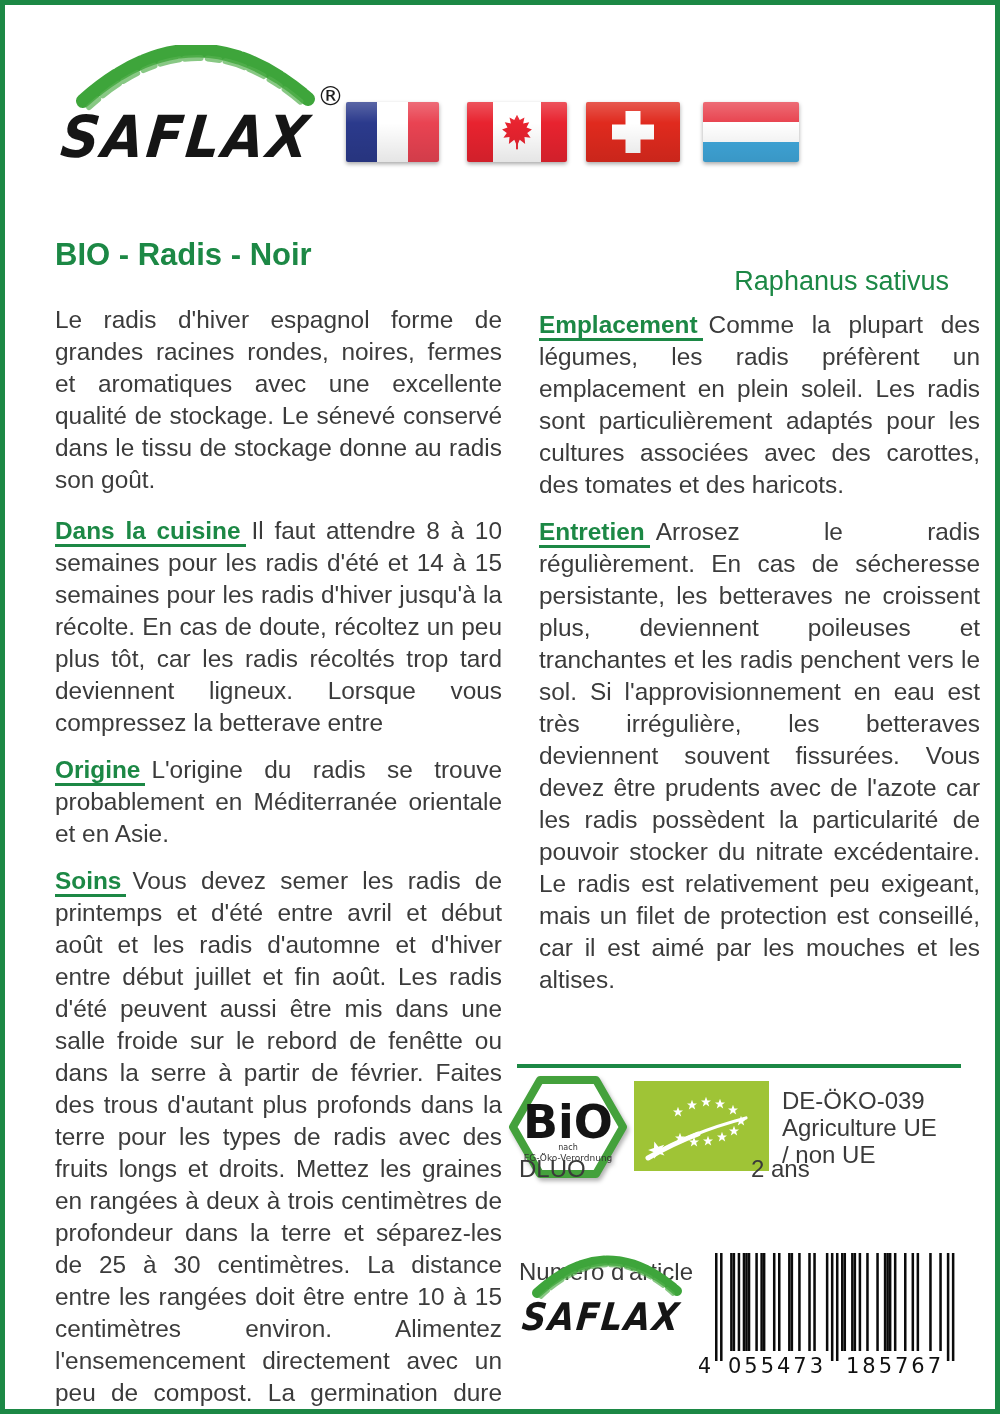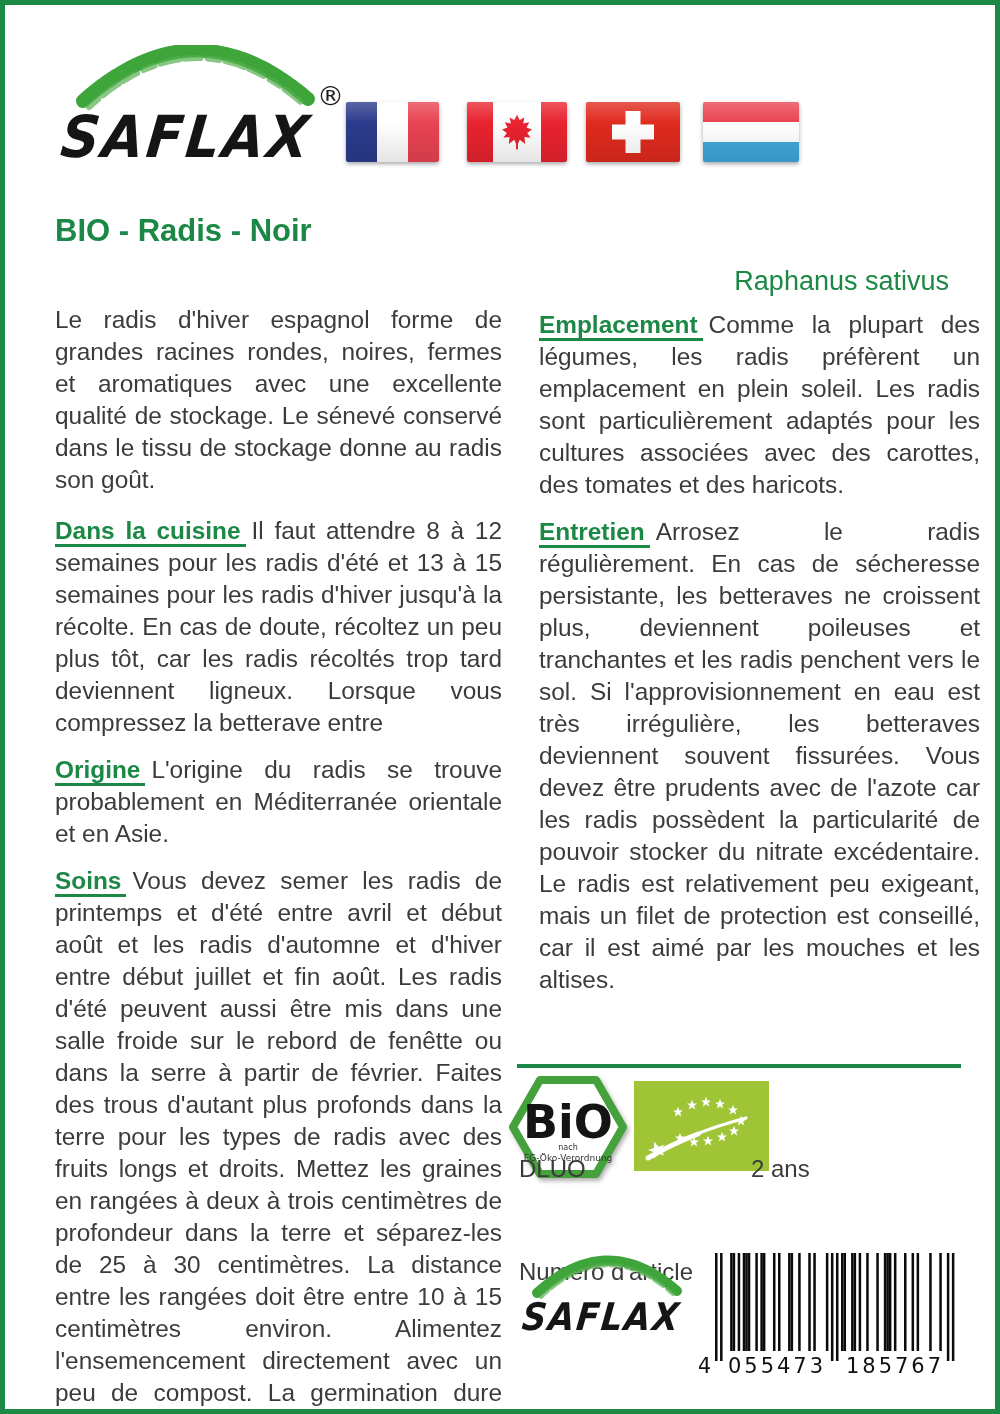--- a/index.html
+++ b/index.html
@@ -42,21 +42,21 @@
   .flag-ca svg{position:absolute;left:50%;top:50%;transform:translate(-50%,-50%);}
   .flag-ch{left:581px;width:94px;background:#e02a1e;position:relative;}
   .flag-ch .cv{position:absolute;left:50%;top:50%;width:15px;height:42px;background:#fff;transform:translate(-50%,-50%);}
   .flag-ch .chh{position:absolute;left:50%;top:50%;width:42px;height:15px;background:#fff;transform:translate(-50%,-50%);}
   .flag-lu{left:698px;width:96px;display:flex;flex-direction:column;}
   .flag-lu .b1{flex:1;background:#e8434f;}
   .flag-lu .b2{flex:1;background:#ffffff;}
   .flag-lu .b3{flex:1;background:#40a8dc;}
 
   .title{
-    position:absolute;left:50px;top:208px;margin:0;
+    position:absolute;left:50px;top:232px;margin:0;
     font-size:31px;font-weight:bold;color:var(--green);
   }
   .botanical{
     position:absolute;top:261px;right:46px;
     font-size:27px;color:var(--green);
   }
 
   .col{position:absolute;font-size:24.4px;line-height:32px;text-align:justify;
        hyphens:auto;-webkit-hyphens:auto;}
   .col-left{left:50px;top:299px;width:447px;}
@@ -122,21 +122,21 @@
     <div class="b1"></div>
       <div class="b2"></div>
       <div class="b3"></div>
   </div>
 
   <h1 class="title">BIO - Radis - Noir</h1>
   <div class="botanical">Raphanus sativus</div>
 
   <div class="col col-left">
     <p class="intro">Le radis d'hiver espagnol forme de grandes racines rondes, noires, fermes et aromatiques avec une excellente qualité de stockage. Le sénevé conservé dans le tissu de stockage donne au radis son goût.</p>
-    <p><span class="sh">Dans la cuisine</span><span>Il faut attendre 8 à 12 semaines pour les radis d'été et 13 à 15 semaines pour les radis d'hiver jusqu'à la récolte. En cas de doute, récoltez un peu plus tôt, car les radis récoltés trop tard deviennent ligneux. Lorsque vous compressez la betterave entre</span></p>
+    <p><span class="sh">Dans la cuisine</span><span>Il faut attendre 8 à 10 semaines pour les radis d'été et 14 à 15 semaines pour les radis d'hiver jusqu'à la récolte. En cas de doute, récoltez un peu plus tôt, car les radis récoltés trop tard deviennent ligneux. Lorsque vous compressez la betterave entre</span></p>
     <p><span class="sh">Origine</span><span>L'origine du radis se trouve probablement en Méditerranée orientale et en Asie.</span></p>
     <p><span class="sh">Soins</span><span>Vous devez semer les radis de printemps et d'été entre avril et début août et les radis d'automne et d'hiver entre début juillet et fin août. Les radis d'été peuvent aussi être mis dans une salle froide sur le rebord de fenêtte ou dans la serre à partir de février. Faites des trous d'autant plus profonds dans la terre pour les types de radis avec des fruits longs et droits. Mettez les graines en rangées à deux à trois centimètres de profondeur dans la terre et séparez-les de 25 à 30 centimètres. La distance entre les rangées doit être entre 10 à 15 centimètres environ. Alimentez l'ensemencement directement avec un peu de compost. La germination dure deux à trois semaines en fonction de la température de la terre.</span></p>
   </div>
 
   <div class="col col-right">
     <p><span class="sh">Emplacement</span><span>Comme la plupart des légumes, les radis préfèrent un emplacement en plein soleil. Les radis sont particulièrement adaptés pour les cultures associées avec des carottes, des tomates et des haricots.</span></p>
     <p><span class="sh">Entretien</span><span>Arrosez le radis régulièrement. En cas de sécheresse persistante, les betteraves ne croissent plus, deviennent poileuses et tranchantes et les radis penchent vers le sol. Si l'approvisionnement en eau est très irrégulière, les betteraves deviennent souvent fissurées. Vous devez être prudents avec de l'azote car les radis possèdent la particularité de pouvoir stocker du nitrate excédentaire. Le radis est relativement peu exigeant, mais un filet de protection est conseillé, car il est aimé par les mouches et les altises.</span></p>
   </div>
 
   <div class="rule2"></div>
@@ -168,20 +168,25 @@
       <use href="#star" x="60" y="61"></use>
       <use href="#star" x="46" y="57"></use>
       <g transform="translate(23,69) rotate(-18) scale(1.7)">
           <use href="#star"></use>
         </g>
       <path d="M14,77 Q55,52 112,37" fill="none" stroke="#ffffff" stroke-width="3.2" stroke-linecap="round"></path>
       <path d="M14,77 Q38,63 64,53" fill="none" stroke="#ffffff" stroke-width="5" stroke-linecap="round"></path>
     </svg>
   </div>
 
+  <div class="cert">
+    <div>DE-ÖKO-039</div>
+    <div>Agriculture UE</div>
+    <div>/ non UE</div>
+  </div>
 
   <div class="detail-row row-dluo">
     <div class="lbl">DLUO</div>
     <div class="val">2 ans</div>
   </div>
   <div class="detail-row row-article">
     <div class="lbl">Numéro d'article</div>
     <div class="val">18576</div>
   </div>
 

